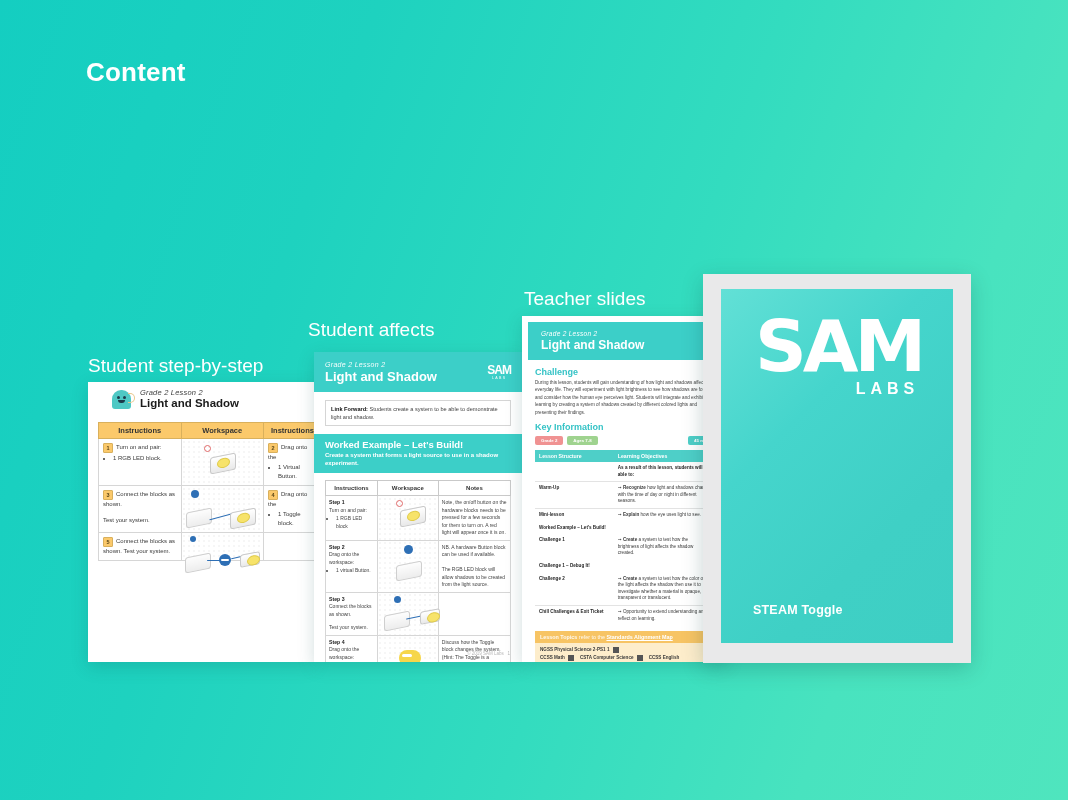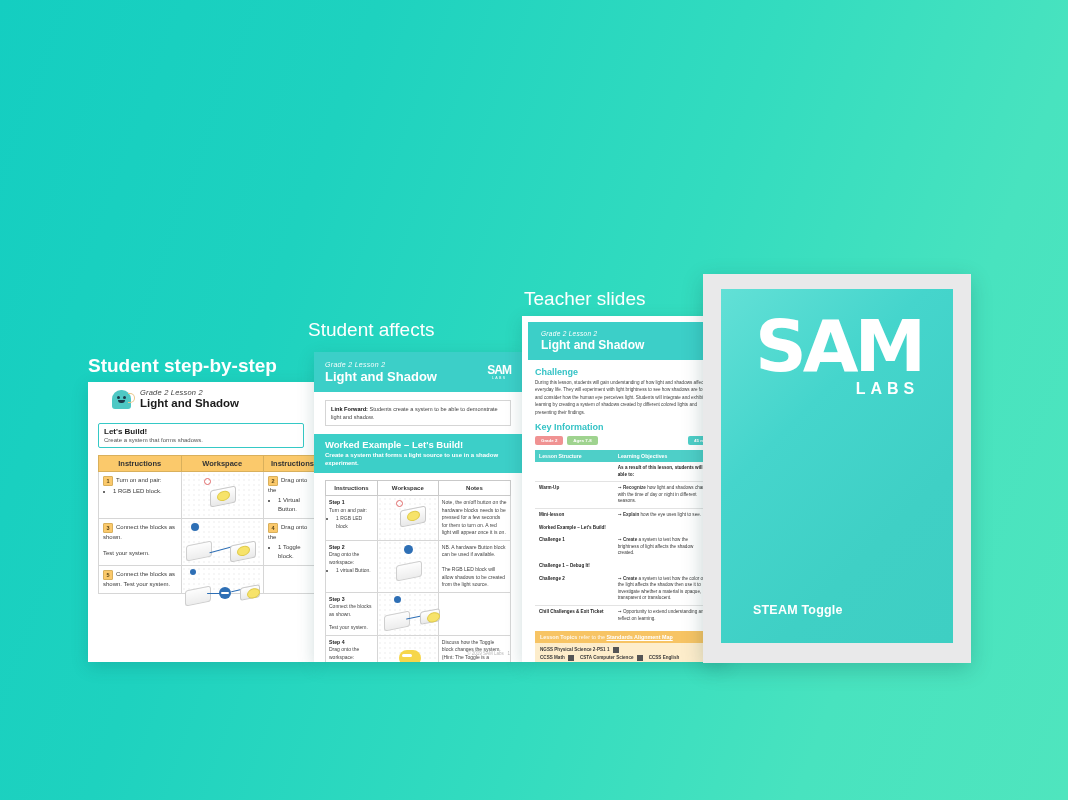--- a/index.html
+++ b/index.html
@@ -14,21 +14,21 @@
       linear-gradient(110deg,#14cec1 0%,#1ed2bf 28%,#33dcbf 58%,#48e3bf 80%,#4fe5be 100%);
     overflow:hidden;
   }
   
   .headline{position:absolute;left:86px;top:57px;color:#ffffff;}
   .headline h1{margin:0;font-size:26px;font-weight:bold;letter-spacing:.2px;line-height:30px;}
   .headline p{margin:0;font-size:25px;font-weight:400;line-height:33px;max-width:600px;}
 
   
   .calloutlbl{position:absolute;color:#ffffff;font-size:19px;font-weight:400;white-space:nowrap;}
-  #lbl-a{left:88px;top:355px;font-weight:bold;}
+  #lbl-a{left:88px;top:355px;}
   #lbl-b{left:308px;top:319px;}
   #lbl-c{left:524px;top:288px;}
   #lbl-d{left:697px;top:238px;}
 
   
   .doc{position:absolute;background:#ffffff;box-shadow:0 5px 16px rgba(0,70,70,.18);overflow:hidden;}
 
   
   #doc1{left:88px;top:382px;width:226px;height:280px;}
   .hdrrow{display:flex;align-items:center;gap:7px;padding:6px 0 5px 22px;}
@@ -114,20 +114,21 @@
   .samBig .word{font-size:72px;font-weight:bold;color:#fff;letter-spacing:-4px;line-height:60px;font-family:"DejaVu Sans",sans-serif;}
   .samBig .labs{font-size:16px;font-weight:bold;color:#fff;letter-spacing:5px;text-align:right;margin-top:4px;padding-right:3px;}
   .steam{position:absolute;left:32px;bottom:26px;font-size:12.5px;font-weight:bold;color:#fff;letter-spacing:.2px;}
 </style>
 </head>
 <body>
 
 <div class="stage">
 
   <div class="headline">
+    <h1>Content</h1>
   </div>
 
   <div class="calloutlbl" id="lbl-a">Student step-by-step</div>
   <div class="calloutlbl" id="lbl-b">Student affects</div>
   <div class="calloutlbl" id="lbl-c">Teacher slides</div>
 
   <div class="doc" id="doc1">
     <div class="hdrrow">
       <div class="mascot">
         <div class="body"></div>
@@ -135,24 +136,20 @@
           <div class="eye r"></div>
         <div class="mouth"></div>
           <div class="arm"></div>
       </div>
       <div>
         <div class="d1-sub">Grade 2  Lesson 2</div>
         <div class="d1-title">Light and Shadow</div>
       </div>
     </div>
 
-    <div class="buildbox">
-      <div class="bt">Let's Build!</div>
-      <div class="bs">Create a system that forms shadows.</div>
-    </div>
 
     <table class="tbl">
       <tbody>
           <tr>
         <th style="width:37%">Instructions</th>
         <th style="width:37%">Workspace</th>
         <th style="width:26%">Instructions</th>
       </tr>
       <tr>
         <td>

